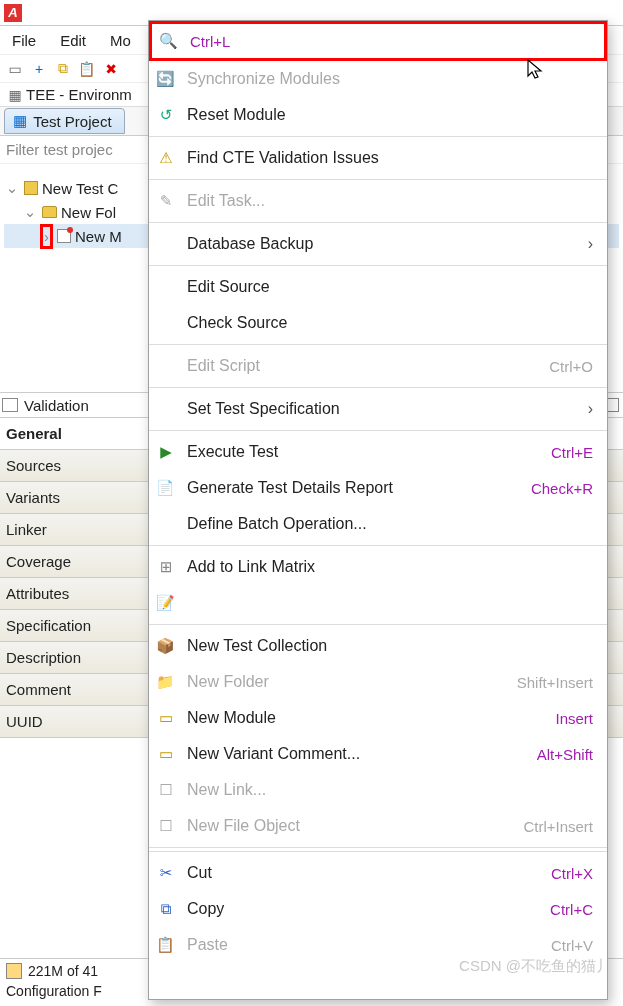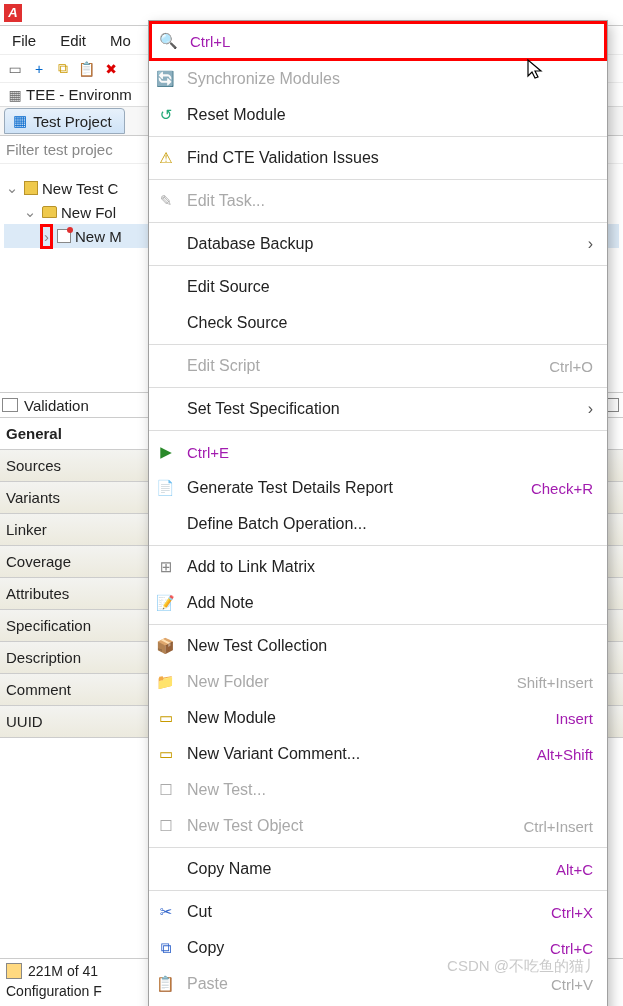--- a/index.html
+++ b/index.html
@@ -41,21 +41,21 @@
   .mi .micon{width:22px;height:22px;display:inline-flex;align-items:center;justify-content:center;flex:0 0 22px;font-size:15px;}
   .mi .lbl{flex:1;}
   .mi .sc{color:#a21caf;font-size:15px;}
   .mi.disabled{color:#a9a9a9;}
   .mi.disabled .sc{color:#a9a9a9;}
   .mi .arrow{color:#555;}
   .sep{height:1px;background:#dcdcdc;margin:3px 0;}
   .hl{border:3px solid #f00;}
   .hl .mi{height:34px;}
   .cursor{position:absolute; left:526px; top:58px; z-index:60;}
-  .watermark{position:absolute;right:24px;bottom:30px;color:#c9c9c9;font-size:15px;z-index:70;}
+  .watermark{position:absolute;right:12px;bottom:30px;color:#c9c9c9;font-size:15px;z-index:70;}
 </style>
 </head>
 <body>
 
 <div class="titlebar">
   <span class="appicon">A</span>
 </div>
 
 <div class="menubar">
   <span>File</span>
@@ -183,39 +183,39 @@
     </div>
     <div class="sep"></div>
     <div class="mi">
       <span class="micon"></span>
       <span class="lbl">Set Test Specification</span>
       <span class="arrow">›</span>
     </div>
     <div class="sep"></div>
     <div class="mi">
       <span class="micon" style="color: rgb(42, 138, 42);">▶</span>
+      <span class="lbl">Execute Test</span>
       <span class="sc">Ctrl+E</span>
     </div>
     <div class="mi">
       <span class="micon" style="color: rgb(42, 138, 42);">📄</span>
       <span class="lbl">Generate Test Details Report</span>
       <span class="sc">Check+R</span>
     </div>
     <div class="mi">
       <span class="micon"></span>
       <span class="lbl">Define Batch Operation...</span>
     </div>
     <div class="sep"></div>
     <div class="mi">
       <span class="micon" style="color: rgb(136, 136, 136);">⊞</span>
       <span class="lbl">Add to Link Matrix</span>
     </div>
     <div class="mi">
       <span class="micon" style="color: rgb(199, 154, 0);">📝</span>
-      <span class="lbl">Add Note</span>
     </div>
     <div class="sep"></div>
     <div class="mi">
       <span class="micon" style="color: rgb(199, 154, 0);">📦</span>
       <span class="lbl">New Test Collection</span>
     </div>
     <div class="mi disabled">
       <span class="micon">📁</span>
       <span class="lbl">New Folder</span>
       <span class="sc">Shift+Insert</span>
@@ -225,33 +225,28 @@
       <span class="lbl">New Module</span>
       <span class="sc">Insert</span>
     </div>
     <div class="mi">
       <span class="micon" style="color: rgb(199, 154, 0);">▭</span>
       <span class="lbl">New Variant Comment...</span>
       <span class="sc">Alt+Shift</span>
     </div>
     <div class="mi disabled">
       <span class="micon">☐</span>
-      <span class="lbl">New Test...</span>
+      <span class="lbl">New Link...</span>
     </div>
     <div class="mi disabled">
       <span class="micon">☐</span>
-      <span class="lbl">New Test Object</span>
+      <span class="lbl">New File Object</span>
       <span class="sc">Ctrl+Insert</span>
     </div>
     <div class="sep"></div>
-    <div class="mi">
-      <span class="micon"></span>
-      <span class="lbl">Copy Name</span>
-      <span class="sc">Alt+C</span>
-    </div>
     <div class="sep"></div>
     <div class="mi">
       <span class="micon" style="color: rgb(51, 102, 204);">✂</span>
       <span class="lbl">Cut</span>
       <span class="sc">Ctrl+X</span>
     </div>
     <div class="mi">
       <span class="micon" style="color: rgb(51, 102, 204);">⧉</span>
       <span class="lbl">Copy</span>
       <span class="sc">Ctrl+C</span>

